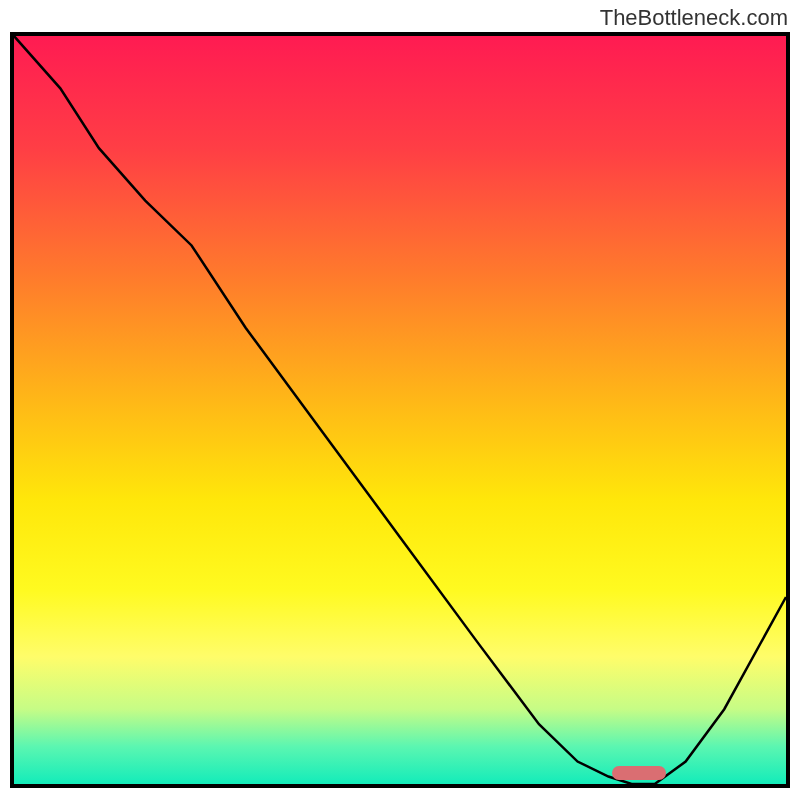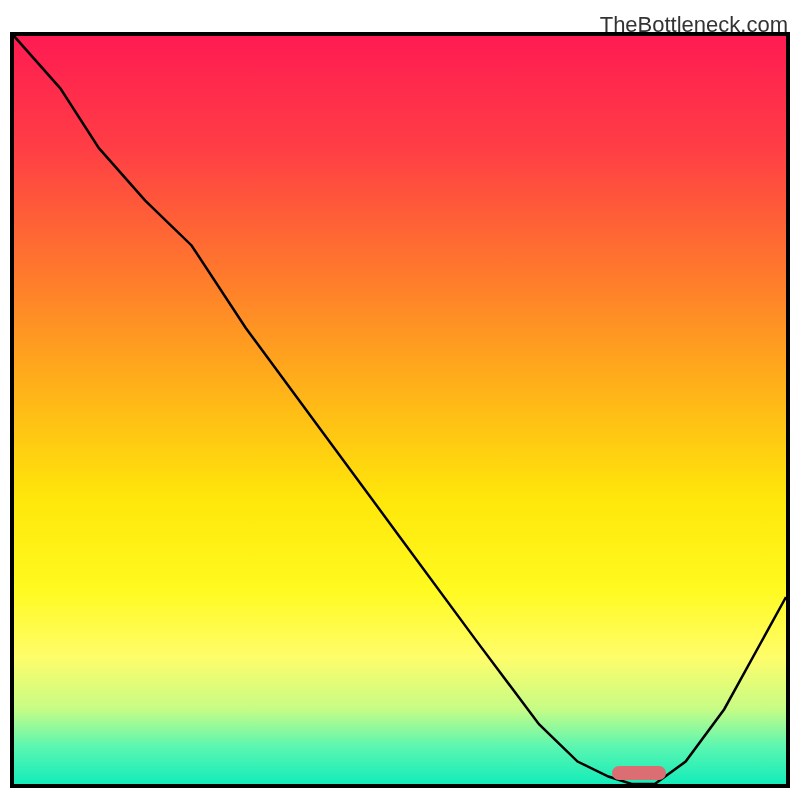--- a/index.html
+++ b/index.html
@@ -10,21 +10,21 @@
     background: #ffffff;
     font-family: Arial, Helvetica, sans-serif;
   }
   .container {
     position: relative;
     width: 800px;
     height: 800px;
   }
   .watermark {
     position: absolute;
-    top: 12px;
+    top: 5px;
     right: 12px;
     color: #333333;
     font-size: 22px;
     font-weight: 500;
     z-index: 5;
   }
   .plot-area {
     position: absolute;
     left: 10px;
     top: 32px;

